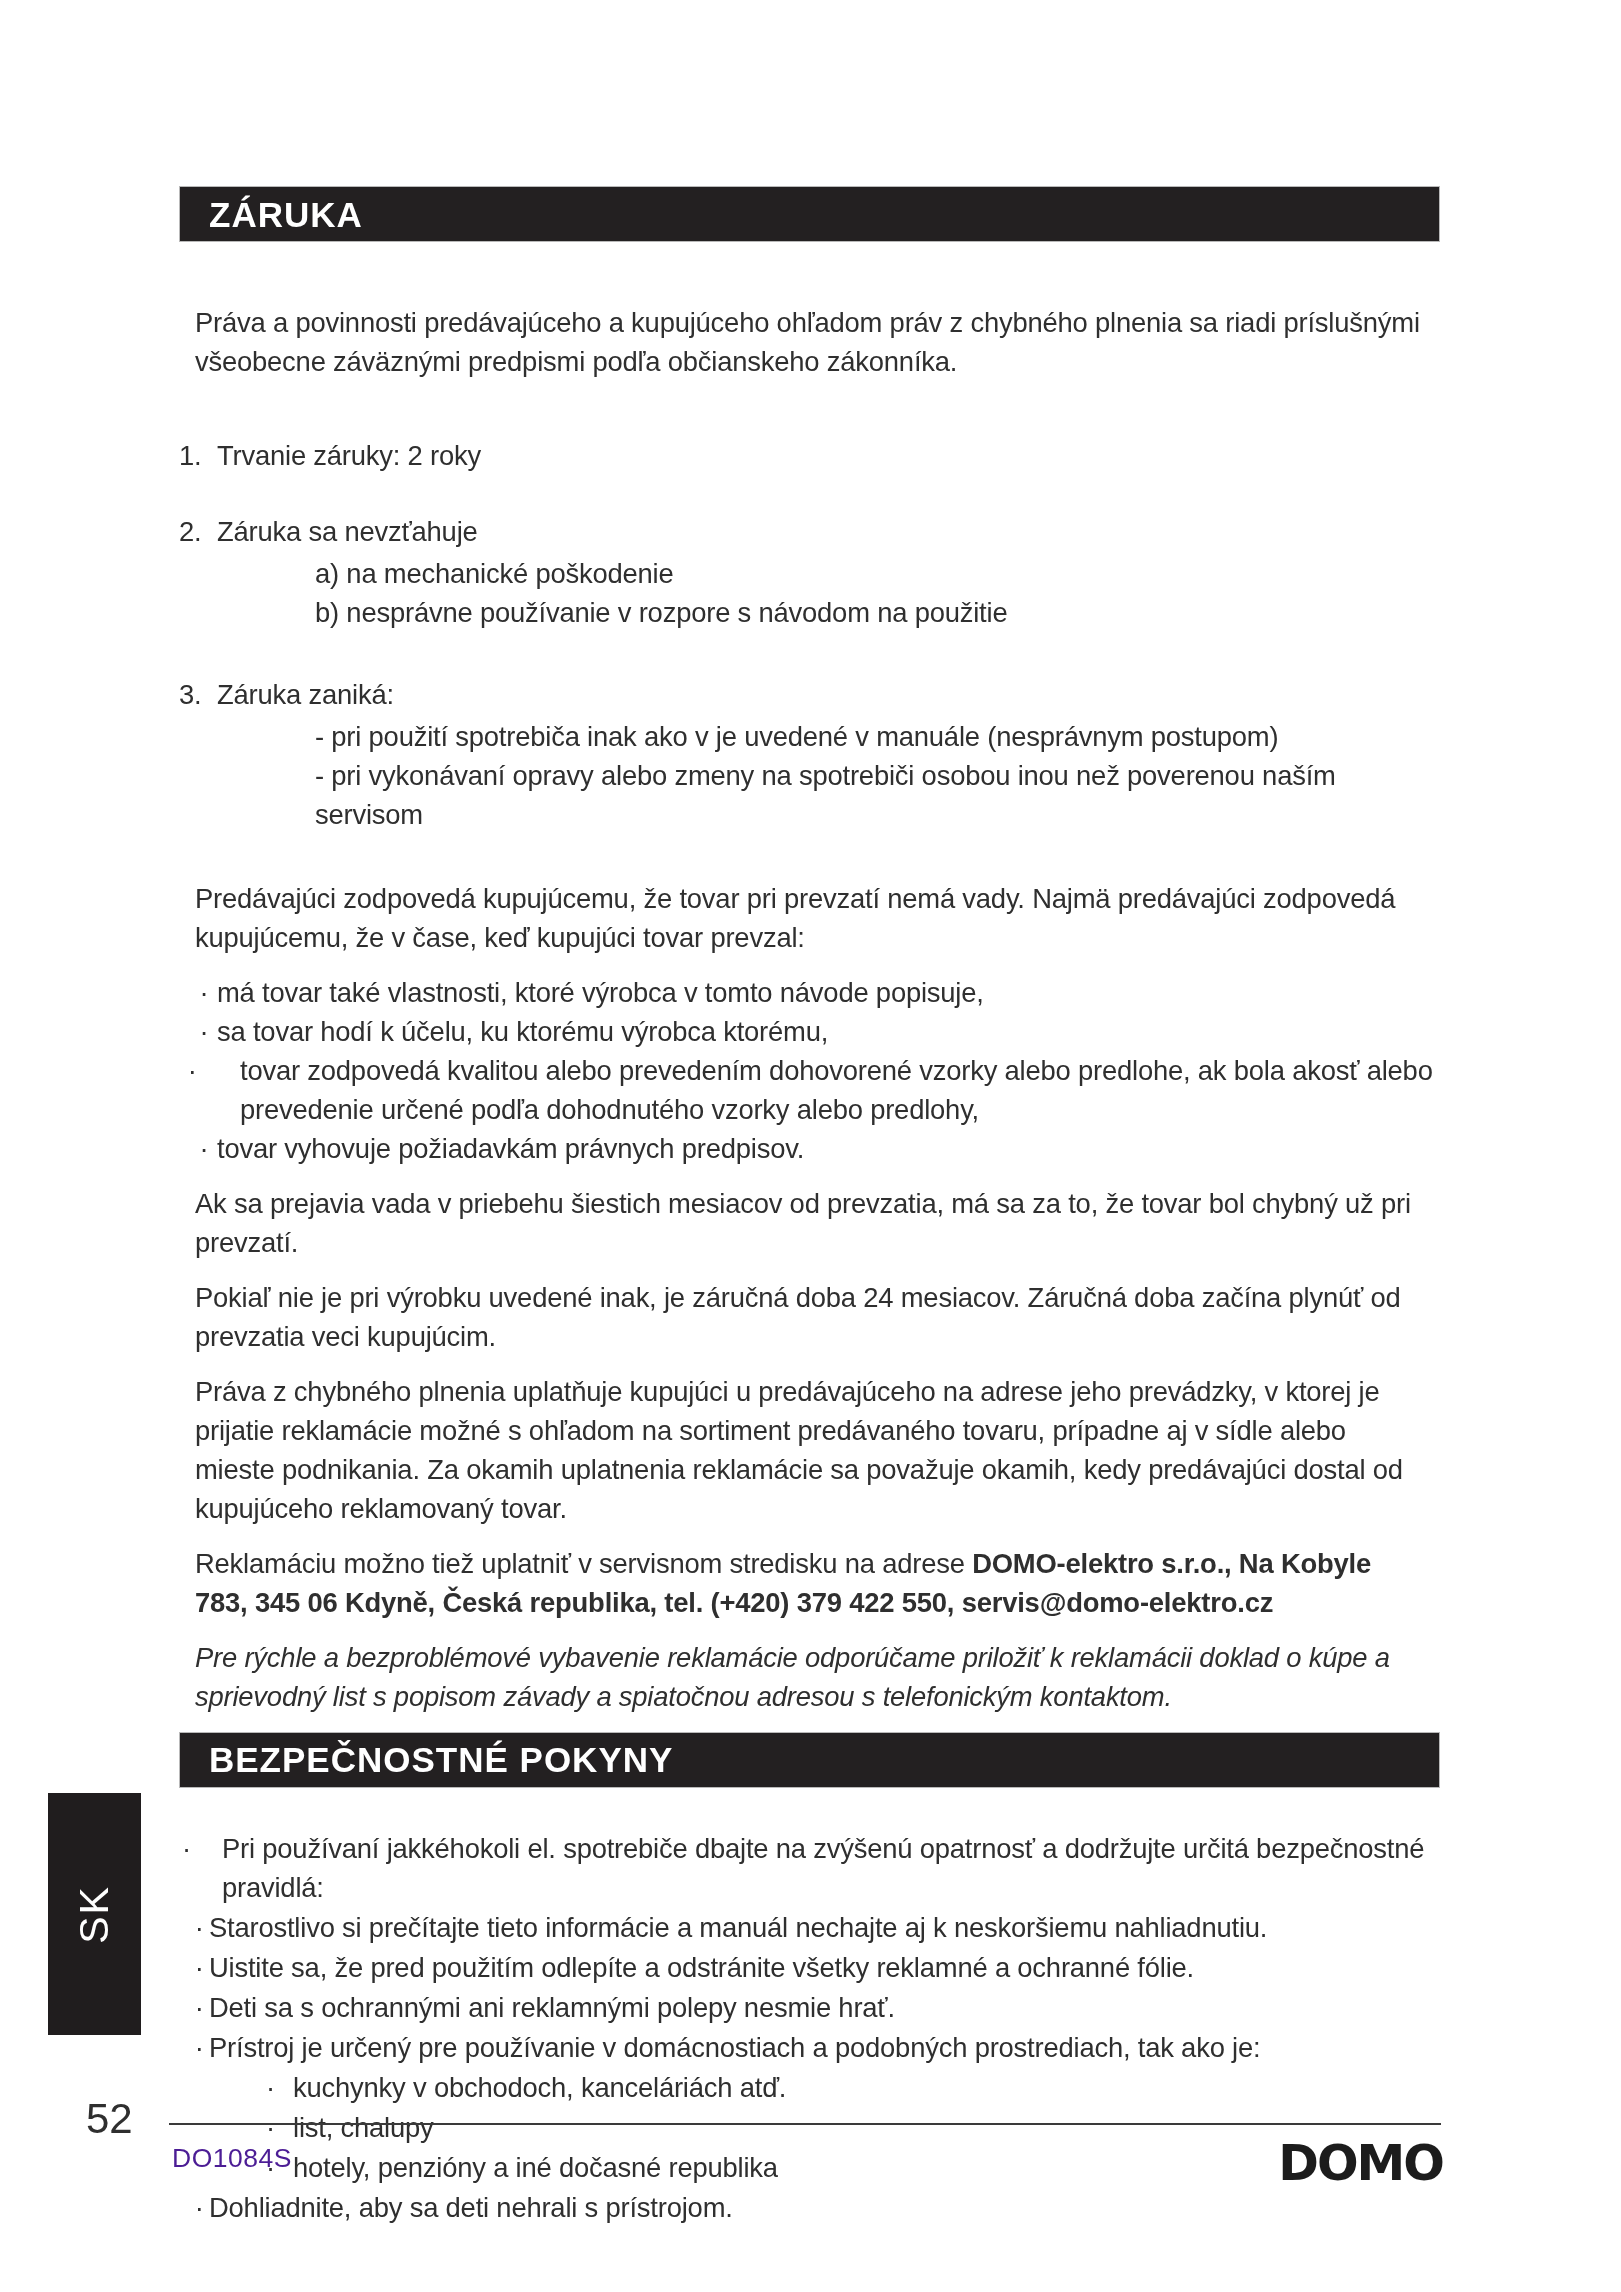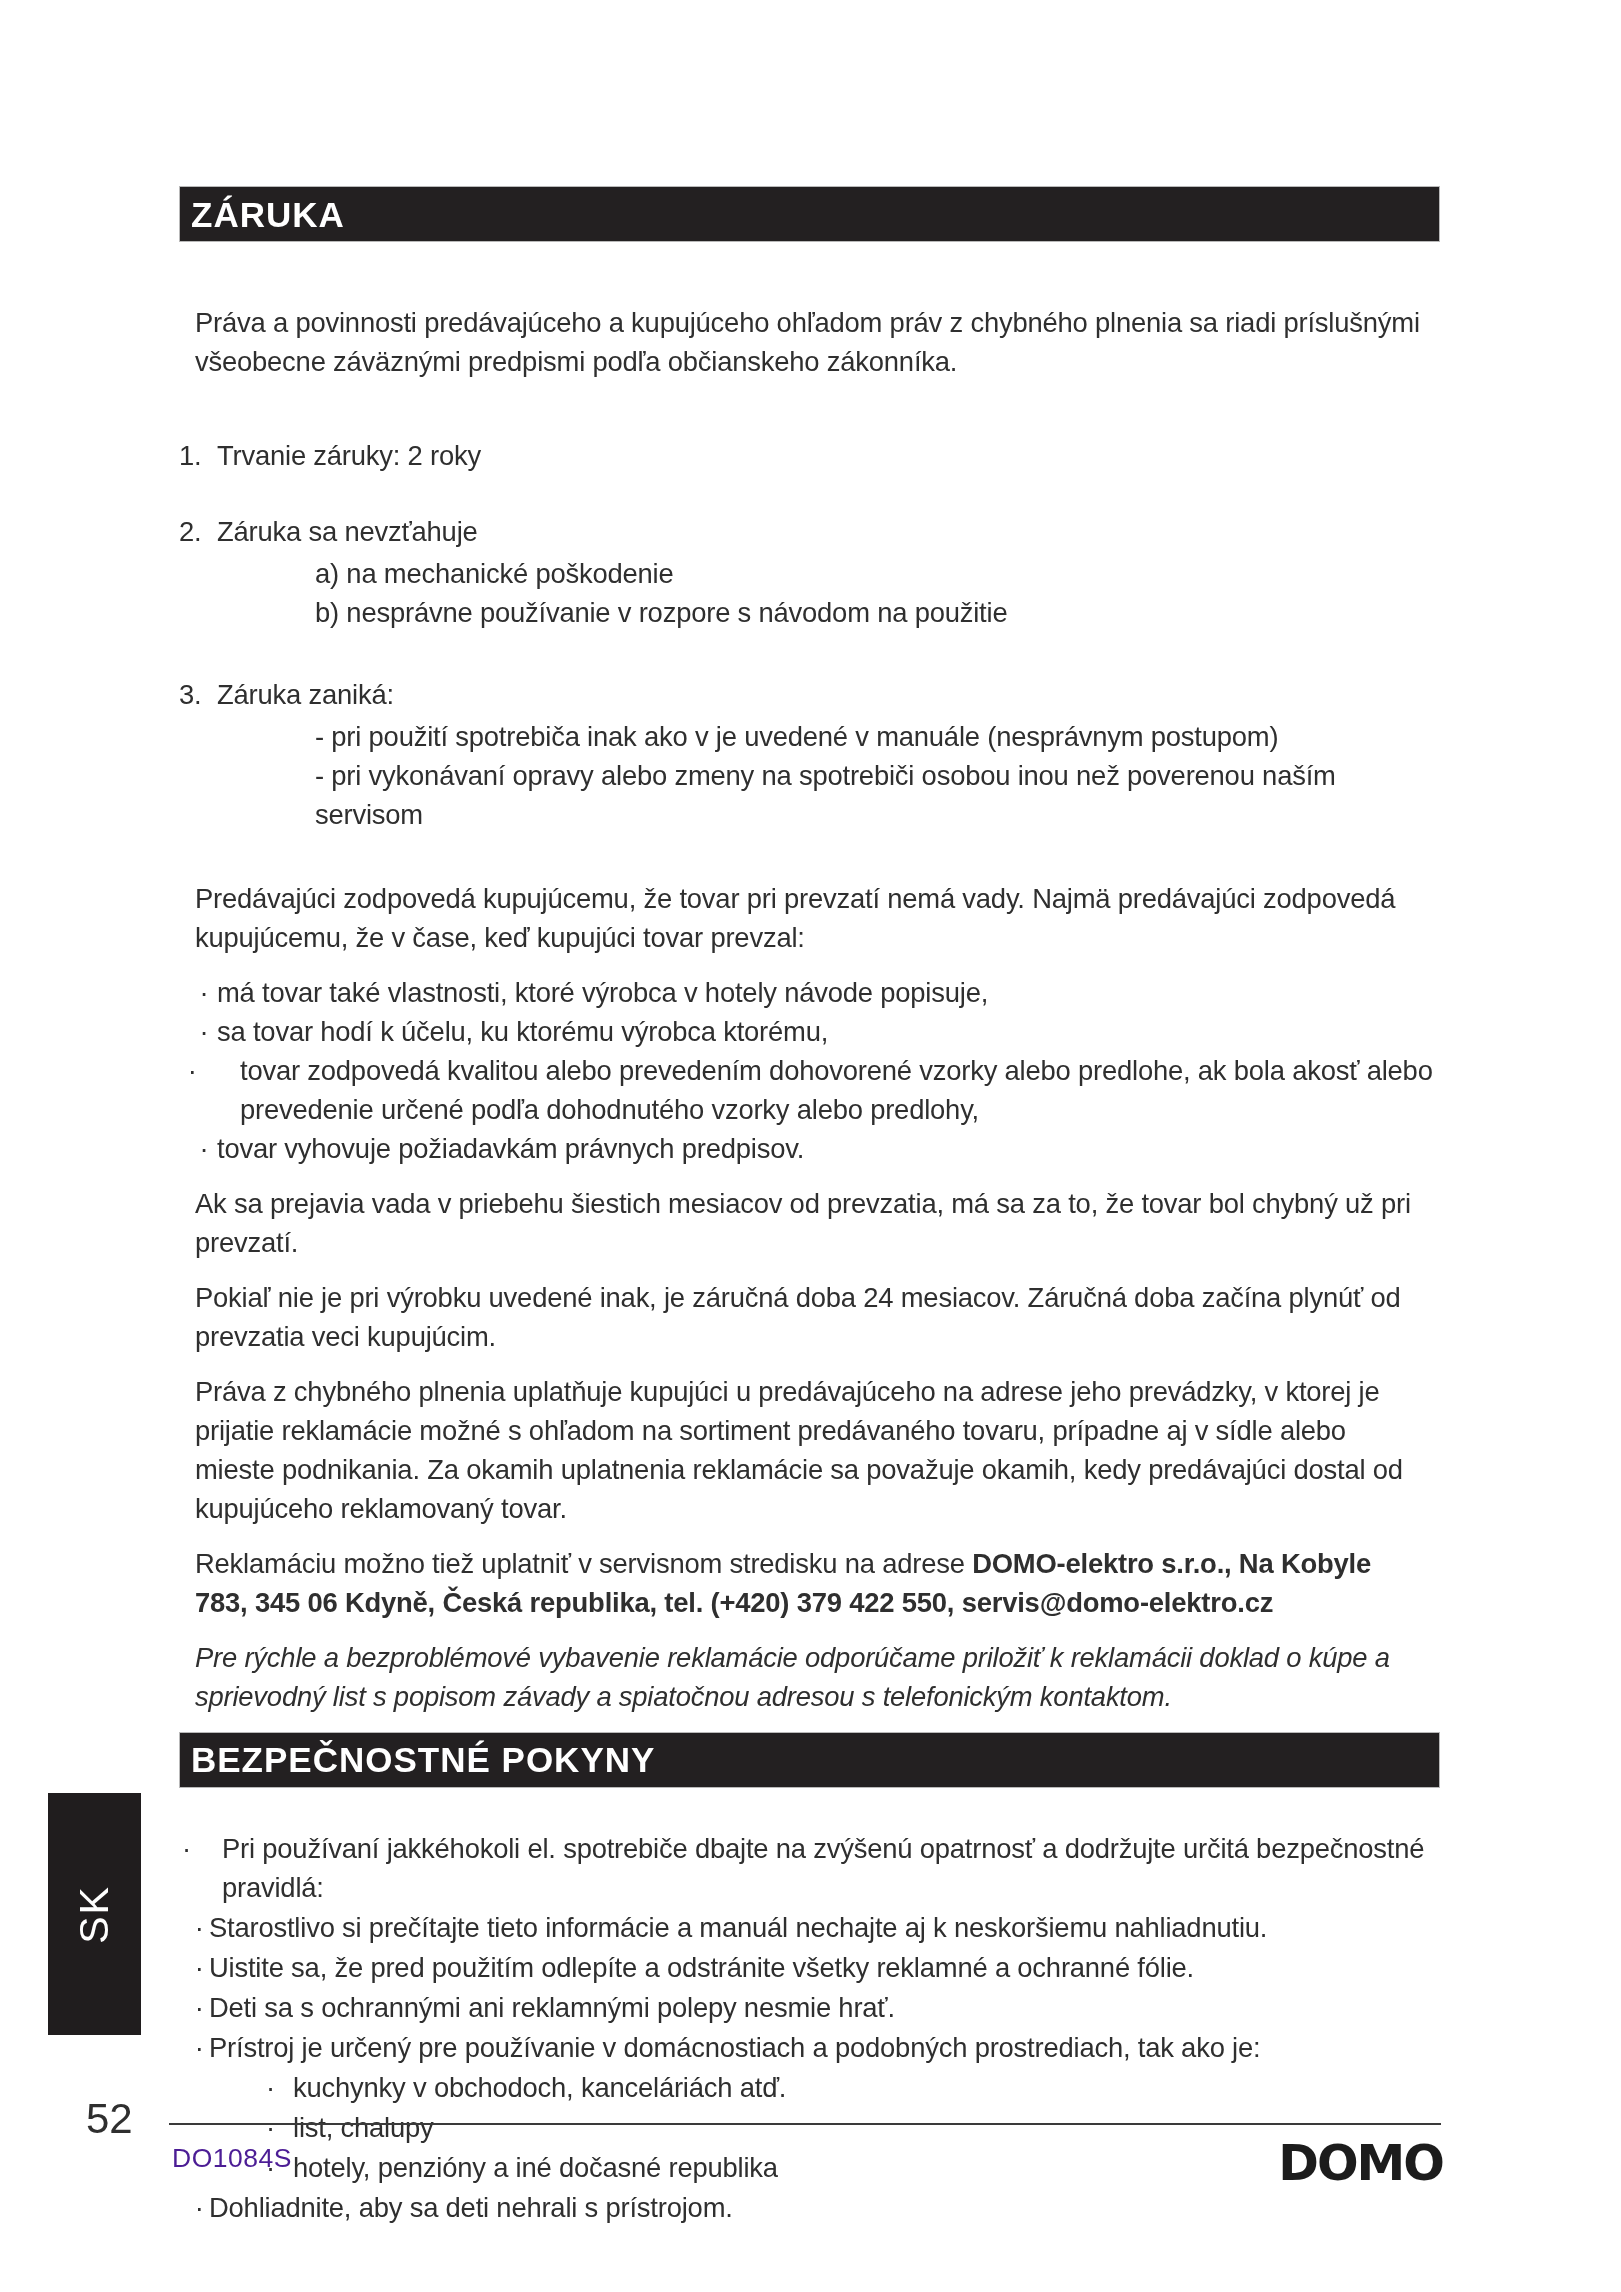--- a/index.html
+++ b/index.html
@@ -25,21 +25,21 @@
     line-height: 39px;
     letter-spacing: -0.2px;
   }
   .section-bar {
     height: 56px;
     background: #232021;
     border: 1px solid #b9b9b9;
     box-sizing: border-box;
     display: flex;
     align-items: center;
-    padding-left: 11px;
+    padding-left: 29px;
   }
   .section-bar .bar-title {
     color: #ffffff;
     font-size: 35px;
     font-weight: 700;
     letter-spacing: 1px;
     line-height: 1;
   }
   p { margin: 16px; }
   .mt62 { margin-top: 61px; }
@@ -167,21 +167,21 @@
     </div>
     <div class="sub-lines">
       <div>- pri použití spotrebiča inak ako v je uvedené v manuále (nesprávnym postupom)</div>
       <div>- pri vykonávaní opravy alebo zmeny na spotrebiči osobou inou než poverenou naším servisom</div>
     </div>
 
     <p class="mt46">Predávajúci zodpovedá kupujúcemu, že tovar pri prevzatí nemá vady. Najmä predávajúci zodpovedá kupujúcemu, že v čase, keď kupujúci tovar prevzal:</p>
 
     <div class="bullet">
       <span class="dot">·</span>
-      <span>má tovar také vlastnosti, ktoré výrobca v hotely návode popisuje,</span>
+      <span>má tovar také vlastnosti, ktoré výrobca v tomto návode popisuje,</span>
     </div>
     <div class="bullet">
       <span class="dot">·</span>
       <span>sa tovar hodí k účelu, ku ktorému výrobca ktorému,</span>
     </div>
     <div class="bullet deep">
       <span class="dot">·</span>
       <span>tovar zodpovedá kvalitou alebo prevedením dohovorené vzorky alebo predlohe, ak bola akosť alebo prevedenie určené podľa dohodnutého vzorky alebo predlohy,</span>
     </div>
     <div class="bullet">

